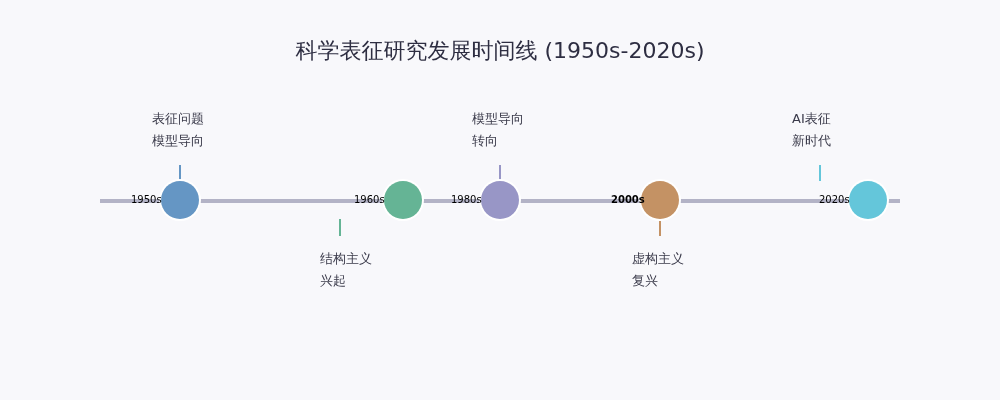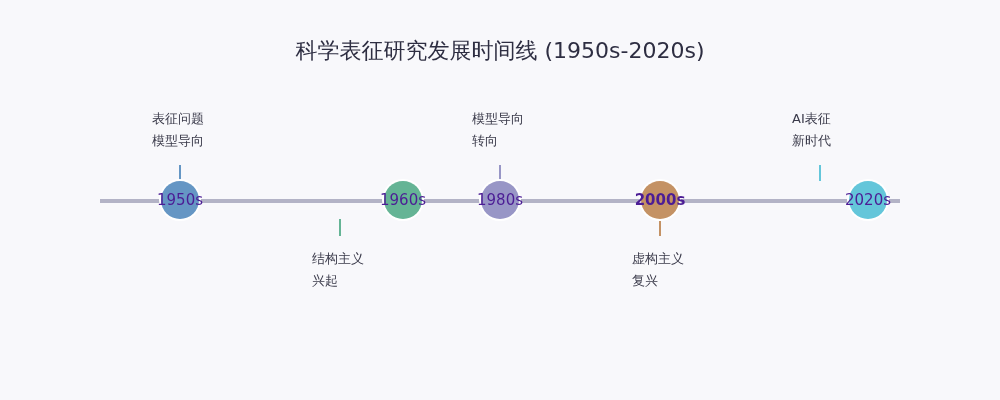--- a/index.html
+++ b/index.html
@@ -2,22 +2,22 @@
 <html><head>
 <meta charset="utf-8">
 <style>
   html, body { margin:0; padding:0; }
   body { width:1000px; height:400px; background:#f8f8fb; position:relative; overflow:hidden;
          font-family:"DejaVu Sans", "Liberation Sans", sans-serif; color:#33334a; }
   .title { position:absolute; top:36px; left:0; width:1000px; text-align:center; font-size:22px; color:#2e2e42; }
   .axis { position:absolute; left:100px; top:199px; width:800px; height:4px; background:#b3b3c6; }
   .node { position:absolute; top:181px; width:38px; height:38px; margin-left:-19px; border-radius:50%;
           box-shadow:0 0 0 2px #ffffff; }
-  .node-label { position:absolute; top:0; left:-30px; width:98px; line-height:38px; text-align:center;
-                color:#4c1d95; font-size:15px; white-space:nowrap; }
+  .node-label { position:absolute; top:0; left:-30px; width:98px; line-height:38px; 
+                color:#000000; font-size:10px; white-space:nowrap; }
   .tick { position:absolute; width:2px; margin-left:-1px; }
   .tick.up { top:165px; height:16px; }
   .tick.down { top:219px; height:17px; }
   .desc { position:absolute; font-size:13px; line-height:22px; color:#3a3a4a; white-space:nowrap; }
   .desc .l { display:block; }
 </style>
 </head>
 <body>
 
 <div class="title">科学表征研究发展时间线 (1950s-2020s)</div>
@@ -33,21 +33,21 @@
     <div class="desc" style="left: 152px; top: 108px; text-align: right;">
       <span class="l">表征问题</span>
       <span class="l">模型导向</span>
     </div>
   </div>
   <div>
     <div class="tick down" style="left: 340px; background: rgb(101, 180, 149);"></div>
     <div class="node" style="left: 340px; background: rgb(101, 180, 149); margin-left: 44px;">
       <div class="node-label">1960s</div>
     </div>
-    <div class="desc" style="left: 312px; top: 248px; font-family: Liberation Serif, serif;">
+    <div class="desc" style="left: 320px; top: 248px; font-family: Liberation Serif, serif;">
       <span class="l">结构主义</span>
       <span class="l">兴起</span>
     </div>
   </div>
   <div>
     <div class="tick up" style="left: 500px; background: rgb(152, 150, 198);"></div>
     <div class="node" style="left: 500px; background: rgb(152, 150, 198);">
       <div class="node-label">1980s</div>
     </div>
     <div class="desc" style="left: 472px; top: 108px;">

